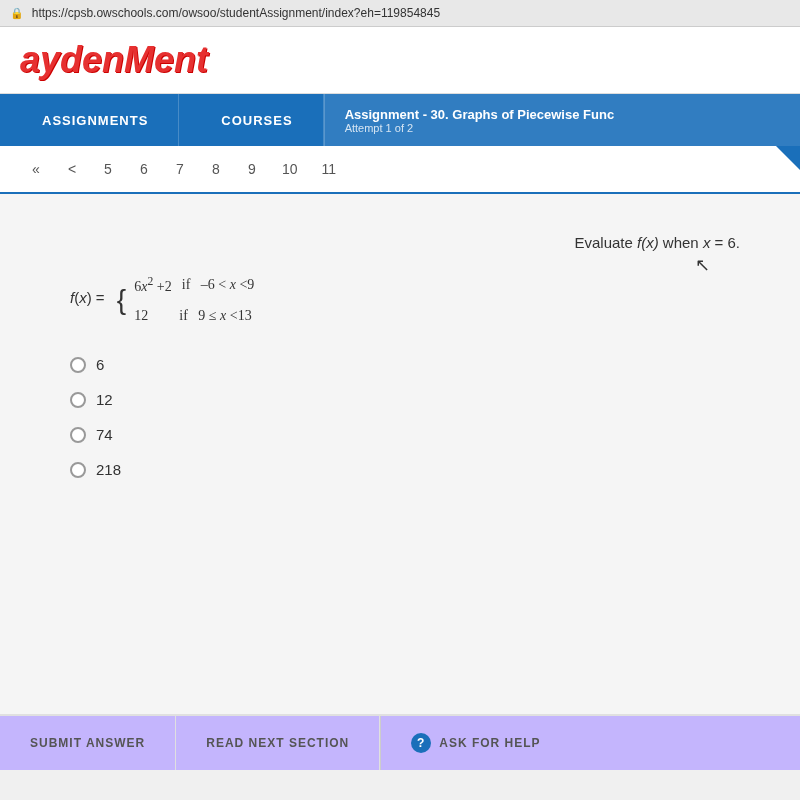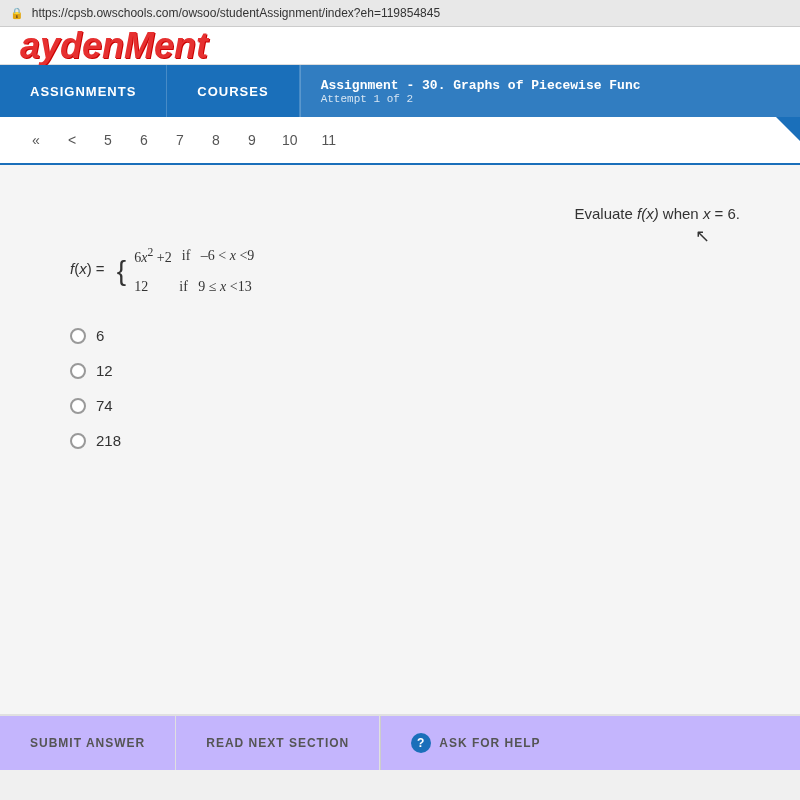--- a/index.html
+++ b/index.html
@@ -15,21 +15,21 @@
       display: flex;
       align-items: center;
       gap: 8px;
     }
     .browser-bar .lock-icon { color: #888; font-size: 11px; }
     .browser-bar .url { color: #333; font-size: 12px; }
 
     
     .logo-area {
       background: #fff;
-      height: 38px;
+      height: 67px;
       display: flex;
       align-items: center;
       padding: 0 20px;
       border-bottom: 1px solid #ddd;
     }
     .logo-text {
       font-size: 36px;
       font-weight: 900;
       font-style: italic;
       color: #e63030;
@@ -47,30 +47,30 @@
     .nav-item {
       display: flex;
       align-items: center;
       padding: 0 30px;
       color: #fff;
       font-size: 13px;
       font-weight: bold;
       letter-spacing: 1px;
       cursor: pointer;
       border-right: 1px solid rgba(255,255,255,0.2);
+      margin-left: 12px;
     }
     .nav-assignment {
       display: flex;
       flex-direction: column;
       justify-content: center;
       padding: 0 20px;
       background: rgba(255,255,255,0.1);
       border-left: 1px solid rgba(255,255,255,0.2);
       flex: 1;
-      font-family: Liberation Mono, monospace;
     }
     .nav-assignment .assign-title {
       color: #fff;
       font-size: 13px;
       font-weight: bold;
     }
     .nav-assignment .assign-sub {
       color: rgba(255,255,255,0.8);
       font-size: 11px;
     }

